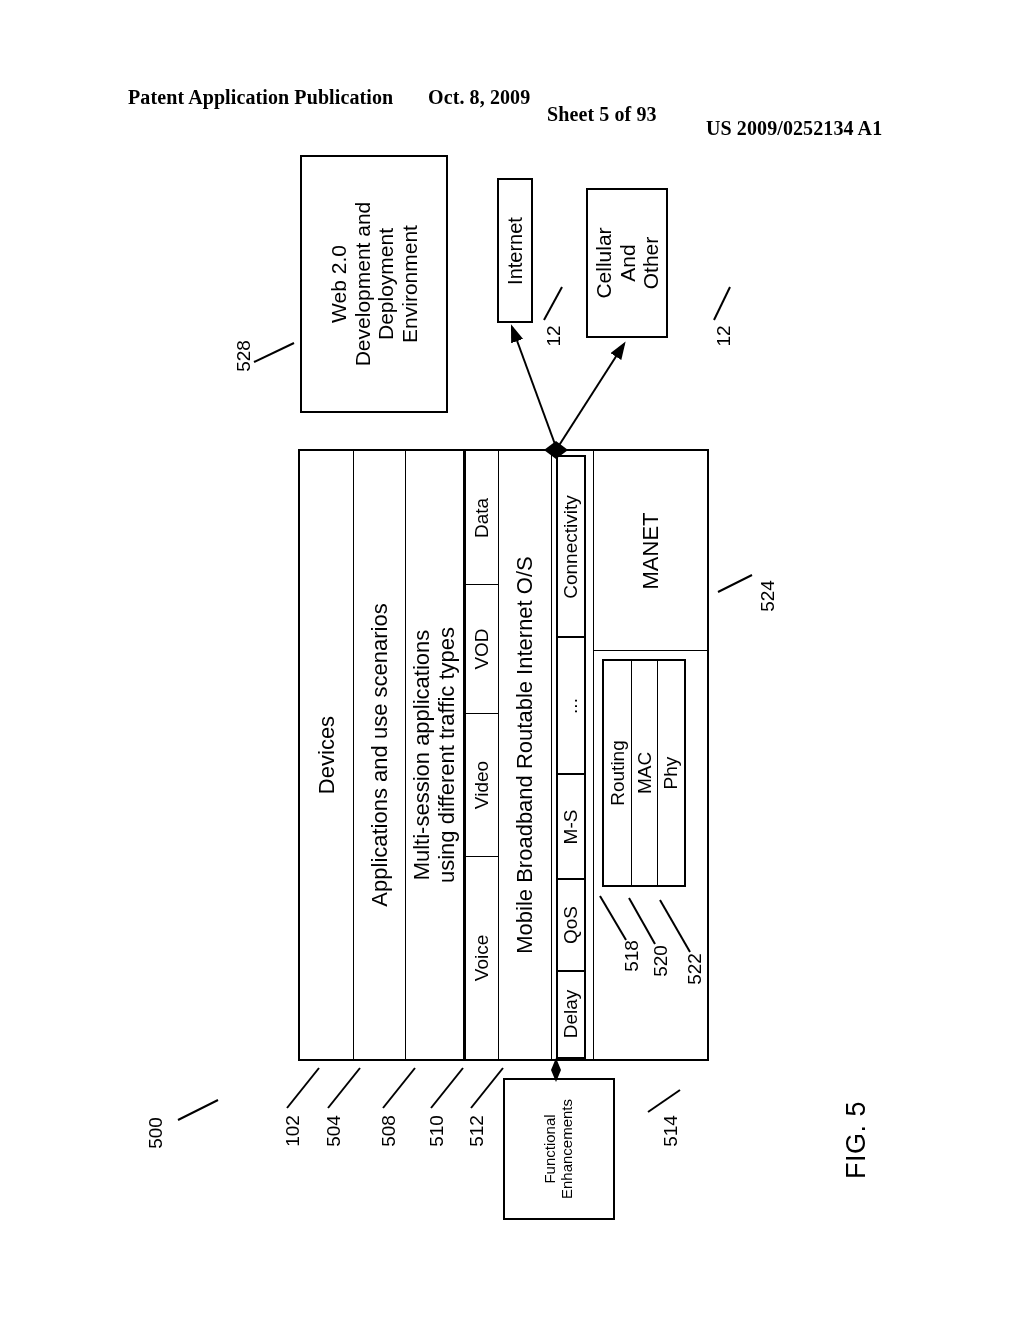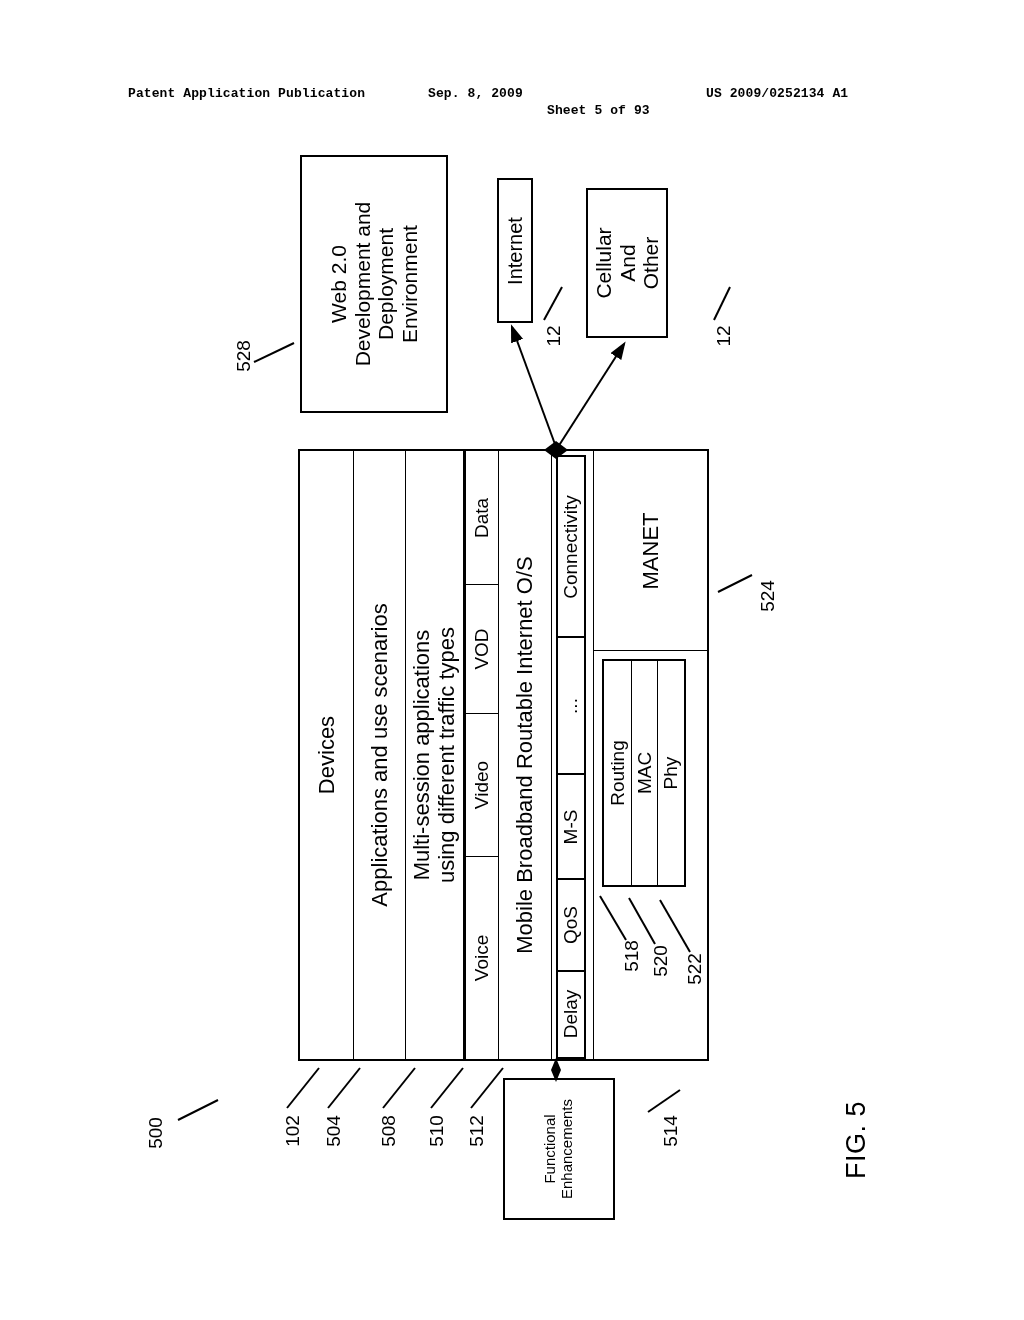--- a/index.html
+++ b/index.html
@@ -17,32 +17,32 @@
     overflow: hidden;
   }
 
   
   #pub-header {
     position: absolute;
     left: 0;
     top: 86px;
     width: 1024px;
     height: 26px;
-    font-family: Liberation Mono, monospace;
+    font-family: Liberation Serif, serif;
     font-weight: bold;
-    font-size: 13px;
+    font-size: 20px;
     letter-spacing: 0.1px;
     white-space: nowrap;
     text-align: right;
   }
   #pub-header .h-seg { position: absolute; top: 0; }
   #hdr-title { left: 128px; }
   #hdr-date  { left: 428px; }
   #hdr-sheet { left: 547px; margin-top: 17px; }
-  #hdr-num   { left: 706px; }
+  #hdr-num   { left: 706px; margin-top: 31px; }
 
   
   .box {
     position: absolute;
     box-sizing: border-box;
     border: 2px solid #000;
     background: #fff;
   }
 
   
@@ -192,21 +192,21 @@
     font-family: "Liberation Sans", sans-serif;
     font-size: 27px;
     letter-spacing: 0.5px;
   }
 </style>
 </head>
 <body>
 
 <div id="pub-header">
   <span class="h-seg" id="hdr-title">Patent Application Publication</span>
-  <span class="h-seg" id="hdr-date">Sep. 8, 2009</span>
+  <span class="h-seg" id="hdr-date">Oct. 8, 2009</span>
   <span class="h-seg" id="hdr-sheet">Sheet 5 of 93</span>
   <span class="h-seg" id="hdr-num">US 2009/0252134 A1</span>
 </div>
 
 <div class="box" id="web20-box">
   <div class="rotblock">
     <div>Web 2.0</div>
     <div>Development and</div>
     <div>Deployment</div>
     <div>Environment</div>

